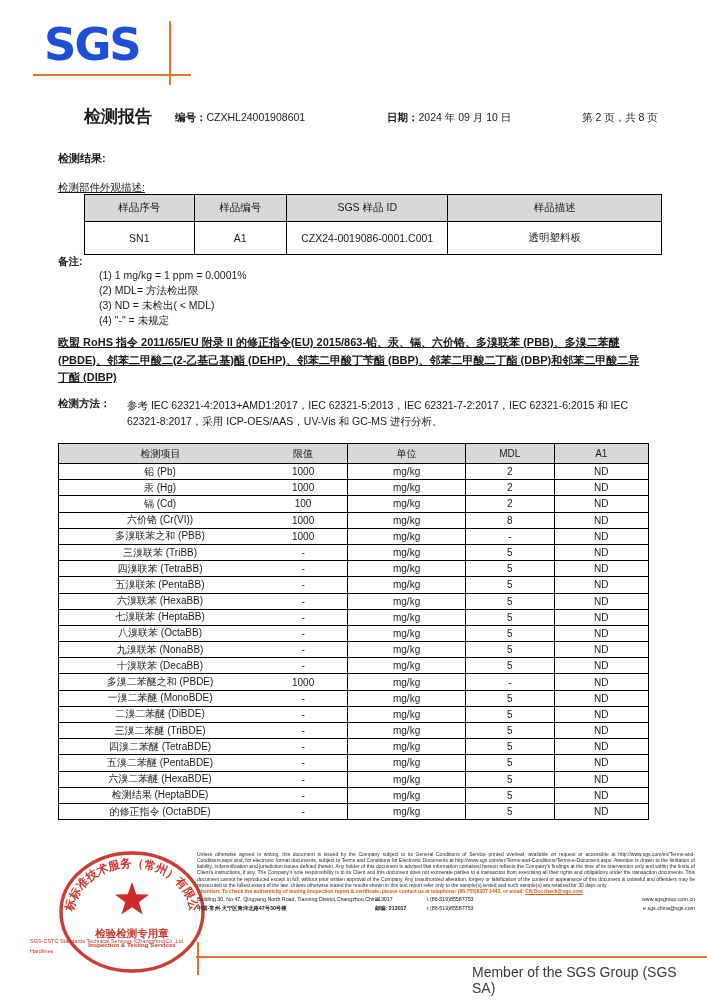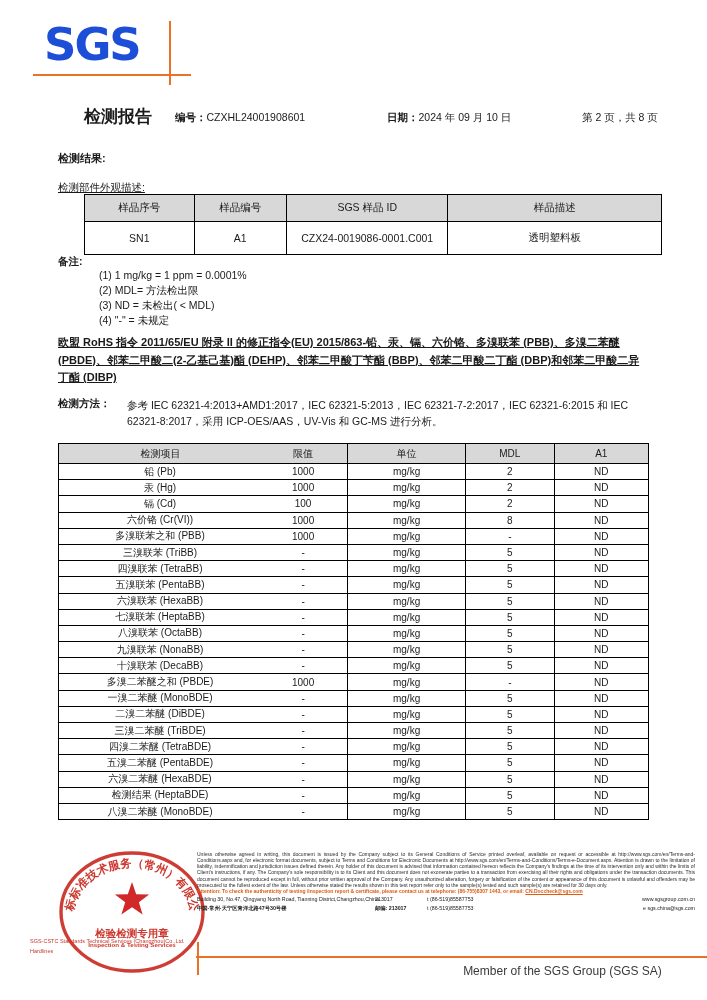--- a/index.html
+++ b/index.html
@@ -60,21 +60,21 @@
   .addr-row { display:flex; align-items:baseline; font-size:5.3px; color:#222; margin-top:2.2px; white-space:nowrap; }
   .addr-row .addr { width:178px; }
   .addr-row .post { width:52px; }
   .addr-row .tel  { width:95px; }
   .addr-row .spacer { flex:1; }
   .addr-row .right { text-align:right; }
   .addr-cn { font-weight:bold; }
 
   .foot-hline { position:absolute; left:196px; top:956px; width:511px; height:2px; background:#ea7125; }
   .foot-vline { position:absolute; left:197px; top:942px; width:2px; height:33px; background:#ea7125; }
-  .member-line { position:absolute; left:455px; top:964px; width:215px; font-size:12px; color:#3a3a3a; text-align:center; }
+  .member-line { position:absolute; left:472px; top:964px; width:215px; font-size:14px; color:#3a3a3a; text-align:left; }
 </style>
 </head>
 <body>
 
 <div class="page">
 
   <div class="logo-text">SGS</div>
   <div class="logo-hline"></div>
   <div class="logo-vline"></div>
 
@@ -290,21 +290,21 @@
             <td>ND</td>
           </tr>
           <tr>
             <td class="c-item">检测结果 (HeptaBDE)</td>
             <td class="c-limit">-</td>
             <td>mg/kg</td>
             <td>5</td>
             <td>ND</td>
           </tr>
           <tr>
-            <td class="c-item">八溴二苯醚 (MonoBDE)</td>
+            <td class="c-item">的修正指令 (OctaBDE)</td>
             <td class="c-limit">-</td>
             <td>mg/kg</td>
             <td>5</td>
             <td>ND</td>
           </tr>
         </tbody>
     </table>
   </div>
 
   <div class="stamp">

